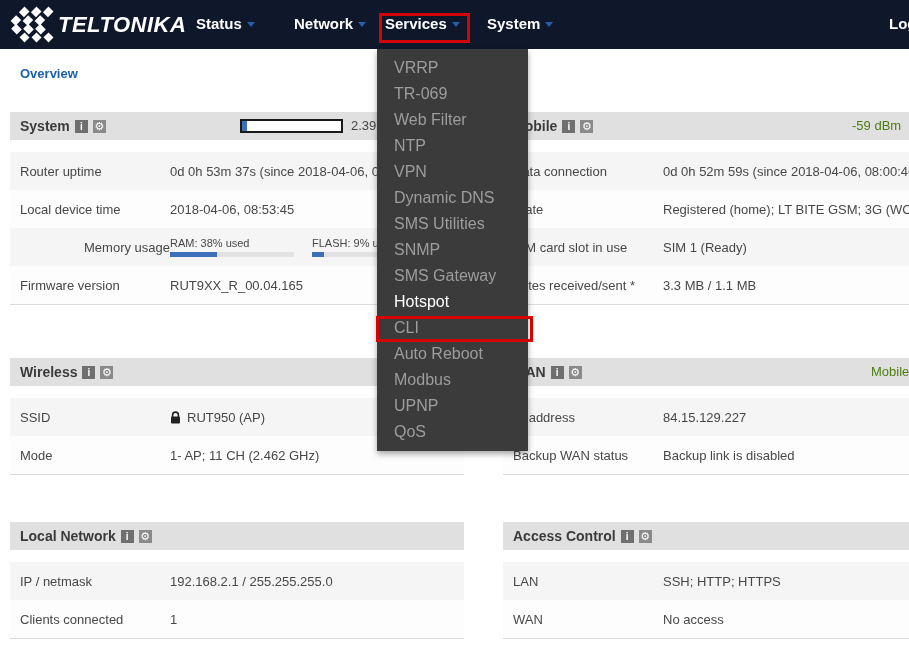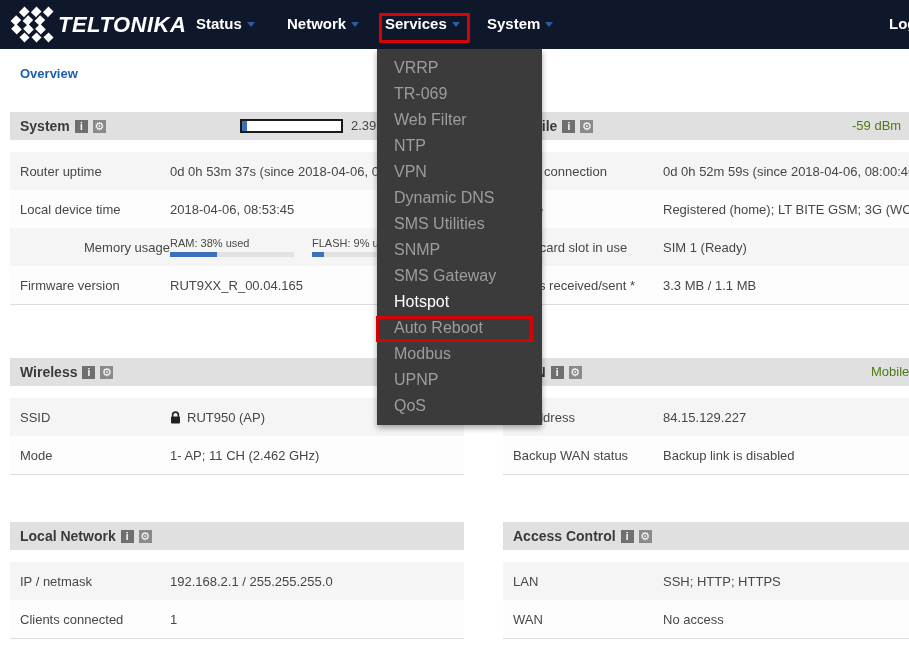--- a/index.html
+++ b/index.html
@@ -6,31 +6,31 @@
   html,body { width:909px; height:660px; overflow:hidden; background:#fff;
     font-family:"Liberation Sans", sans-serif; position:relative; }
 
   
   .navbar { position:absolute; left:0; top:0; width:909px; height:49px; background:#0f172a; z-index:10; }
   .logo { position:absolute; left:8px; top:6px; height:37px; display:flex; align-items:center; cursor:pointer; }
   .logo-text { color:#fff; font-weight:bold; font-style:italic; font-size:22px; letter-spacing:.5px; margin-left:4px; }
   .nav-item { position:absolute; top:15px; color:#fff; font-weight:bold; font-size:15px; white-space:nowrap; cursor:pointer; }
   .caret { display:inline-block; width:0; height:0; border-left:4px solid transparent; border-right:4px solid transparent;
     border-top:5px solid #2a5caa; margin-left:5px; vertical-align:2px; }
-  .nav-status  { left:196px; } .nav-network { left:287px;text-align:right; }
+  .nav-status  { left:196px; } .nav-network { left:294px;text-align:right; }
   .nav-services{ left:385px; } .nav-system  { left:487px; }
   .nav-logout  { left:889px; }
 
   
   .anno { position:absolute; border:3px solid #d40404; background:transparent; }
   .anno-services { left:379px; top:13px; width:91px; height:30px; z-index:60; }
   .anno-hotspot  { left:376px; top:316px; width:157px; height:26px; z-index:56; }
 
   
-  .dropdown { position:absolute; left:377px; top:49px; width:165px; background:#3b3b3b; z-index:50;
+  .dropdown { position:absolute; left:377px; top:49px; width:151px; background:#3b3b3b; z-index:50;
     padding:6px 0; box-shadow:0 3px 6px rgba(0,0,0,.35); }
   .dd-item { height:26px; line-height:26px; padding-left:17px; font-size:16px; color:#9d9d9d; cursor:pointer; white-space:nowrap; }
   .dd-item.hl { color:#ffffff; }
 
   
   .page-title { position:absolute; left:20px; top:66px; font-size:13px; font-weight:bold; color:#1b5faa; }
 
   .panel { position:absolute; width:454px; }
   .p-sys   { left:10px;  top:112px; } .p-mob { left:503px; top:112px; }
   .p-wifi  { left:10px;  top:358px; } .p-wan { left:503px; top:358px; }
@@ -241,20 +241,21 @@
   <div class="dd-item">VRRP</div>
   <div class="dd-item">TR-069</div>
   <div class="dd-item">Web Filter</div>
   <div class="dd-item">NTP</div>
   <div class="dd-item">VPN</div>
   <div class="dd-item">Dynamic DNS</div>
   <div class="dd-item">SMS Utilities</div>
   <div class="dd-item">SNMP</div>
   <div class="dd-item">SMS Gateway</div>
   <div class="dd-item hl">Hotspot</div>
+  <div class="dd-item">CLI</div>
   <div class="dd-item">Auto Reboot</div>
   <div class="dd-item">Modbus</div>
   <div class="dd-item">UPNP</div>
   <div class="dd-item">QoS</div>
 </div>
 
 <div class="anno anno-services"></div>
 <div class="anno anno-hotspot"></div>
 
 </body></html>

